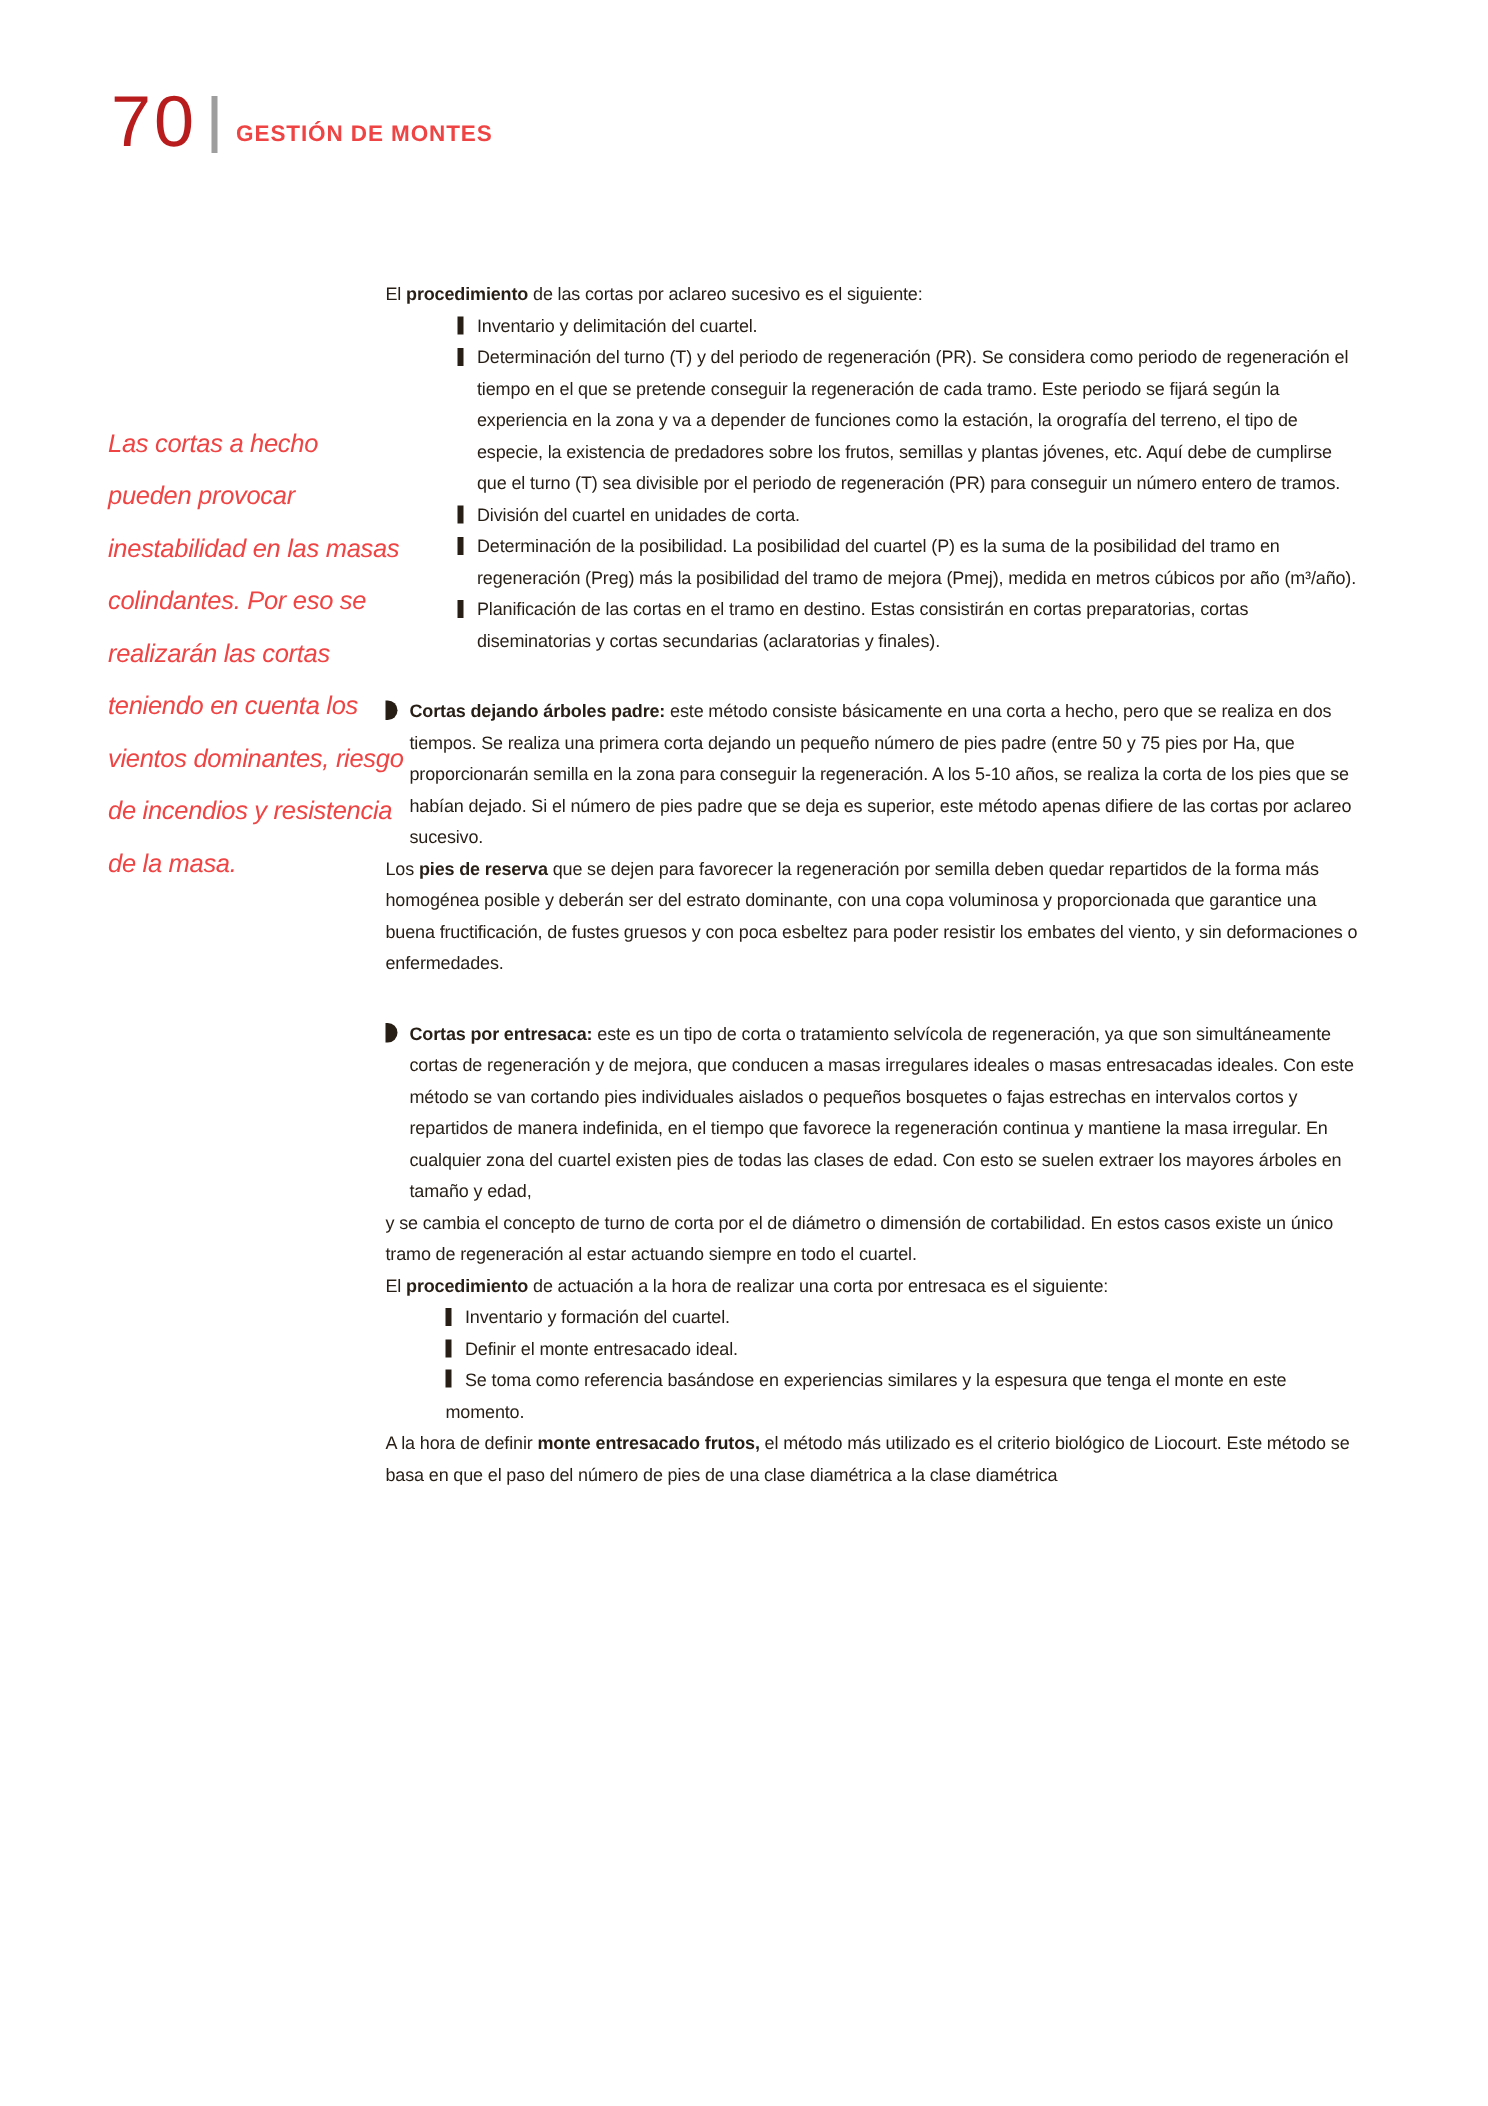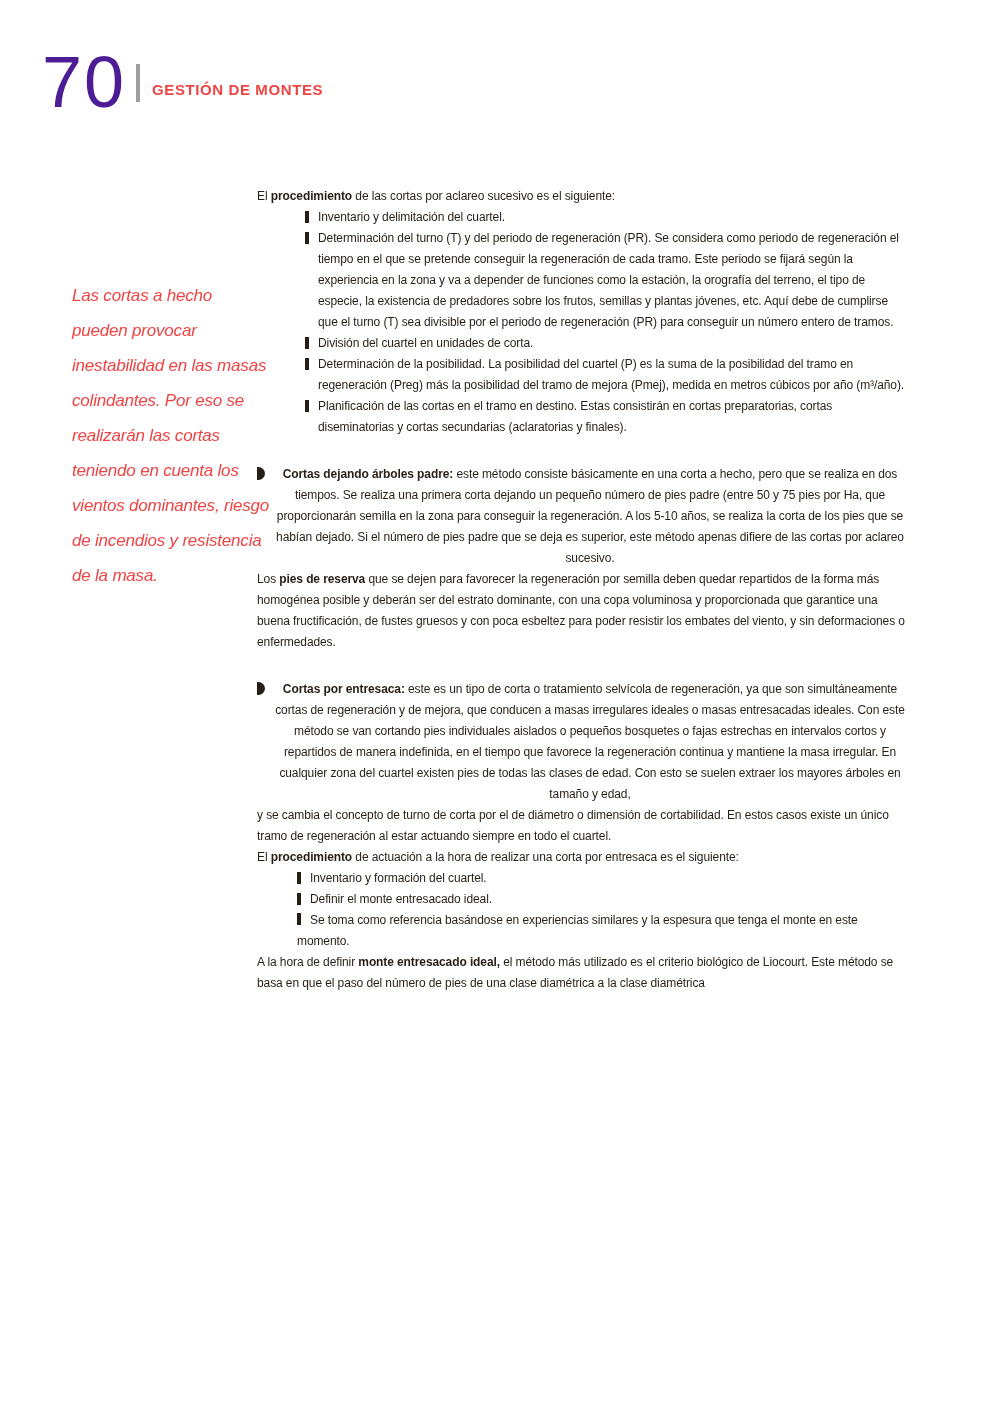--- a/index.html
+++ b/index.html
@@ -10,24 +10,25 @@
     font-family:"Liberation Sans", sans-serif;
     color:#271e16;
     overflow:hidden;
   }
   
   .hdr{
     position:absolute;left:42px;top:60px;
     display:flex;align-items:flex-end;
   }
   .pagenum{
-    font-size:72px;line-height:44px;
+    font-size:48px;line-height:44px;
     letter-spacing:2px;
-    color:#4c1d95;
+    color:#b91c1c;
     font-weight:400;
+    margin-left:32px;
   }
   .hdr-bar{
     width:4px;height:38px;background:#9e9e9e;
     margin:0 12px 2px 10px;
   }
   .hdr-title{
     font-size:15px;font-weight:bold;
     letter-spacing:0.6px;
     color:#ef4444;
     padding-bottom:6px;
@@ -57,21 +58,21 @@
     flex:0 0 auto;width:4px;height:12px;
     background:#271e16;
     margin:4px 9px 0 0;
   }
   .litx{flex:1;}
   .li.nohang{display:block;}
   .li.nohang .bar{
     display:inline-block;vertical-align:-1px;margin:0 9px 0 0;
   }
   
-  .sec{display:flex;align-items:flex-start;text-align:center;}
+  .sec{display:flex;align-items:flex-start;}
   .dbul{
     flex:0 0 auto;width:8px;height:13px;
     background:#271e16;
     border-radius:0 8px 8px 0;
     margin:3px 8px 0 0;
   }
   .sectx{flex:1;}
   
   .ind-sm{margin-left:20px;}
   .ind-md{margin-left:40px;}
@@ -130,16 +131,16 @@
         <div class="li">
           <span class="bar"></span>
           <span class="litx"><span>Inventario y formación del cuartel.</span></span>
         </div>
         <div class="li">
           <span class="bar"></span>
           <span class="litx"><span>Definir el monte entresacado ideal.</span></span>
         </div>
         <div class="li nohang"><span class="bar"></span><span class="litx"><span>Se toma como referencia basándose en experiencias similares y la espesura que tenga el monte en este momento.</span></span></div>
       </div>
-      <p class="ind-md gap"><span>A la hora de definir </span><span class="b">monte entresacado ideal,</span><span> el método más utilizado es el criterio biológico de Liocourt. Este método se basa en que el paso del número de pies de una clase diamétrica a la clase diamétrica</span></p>
+      <p class="ind-md gap"><span>A la hora de definir </span><span class="b">monte entresacado frutos,</span><span> el método más utilizado es el criterio biológico de Liocourt. Este método se basa en que el paso del número de pies de una clase diamétrica a la clase diamétrica</span></p>
     </main>
 
 </div>
 
 </body></html>

